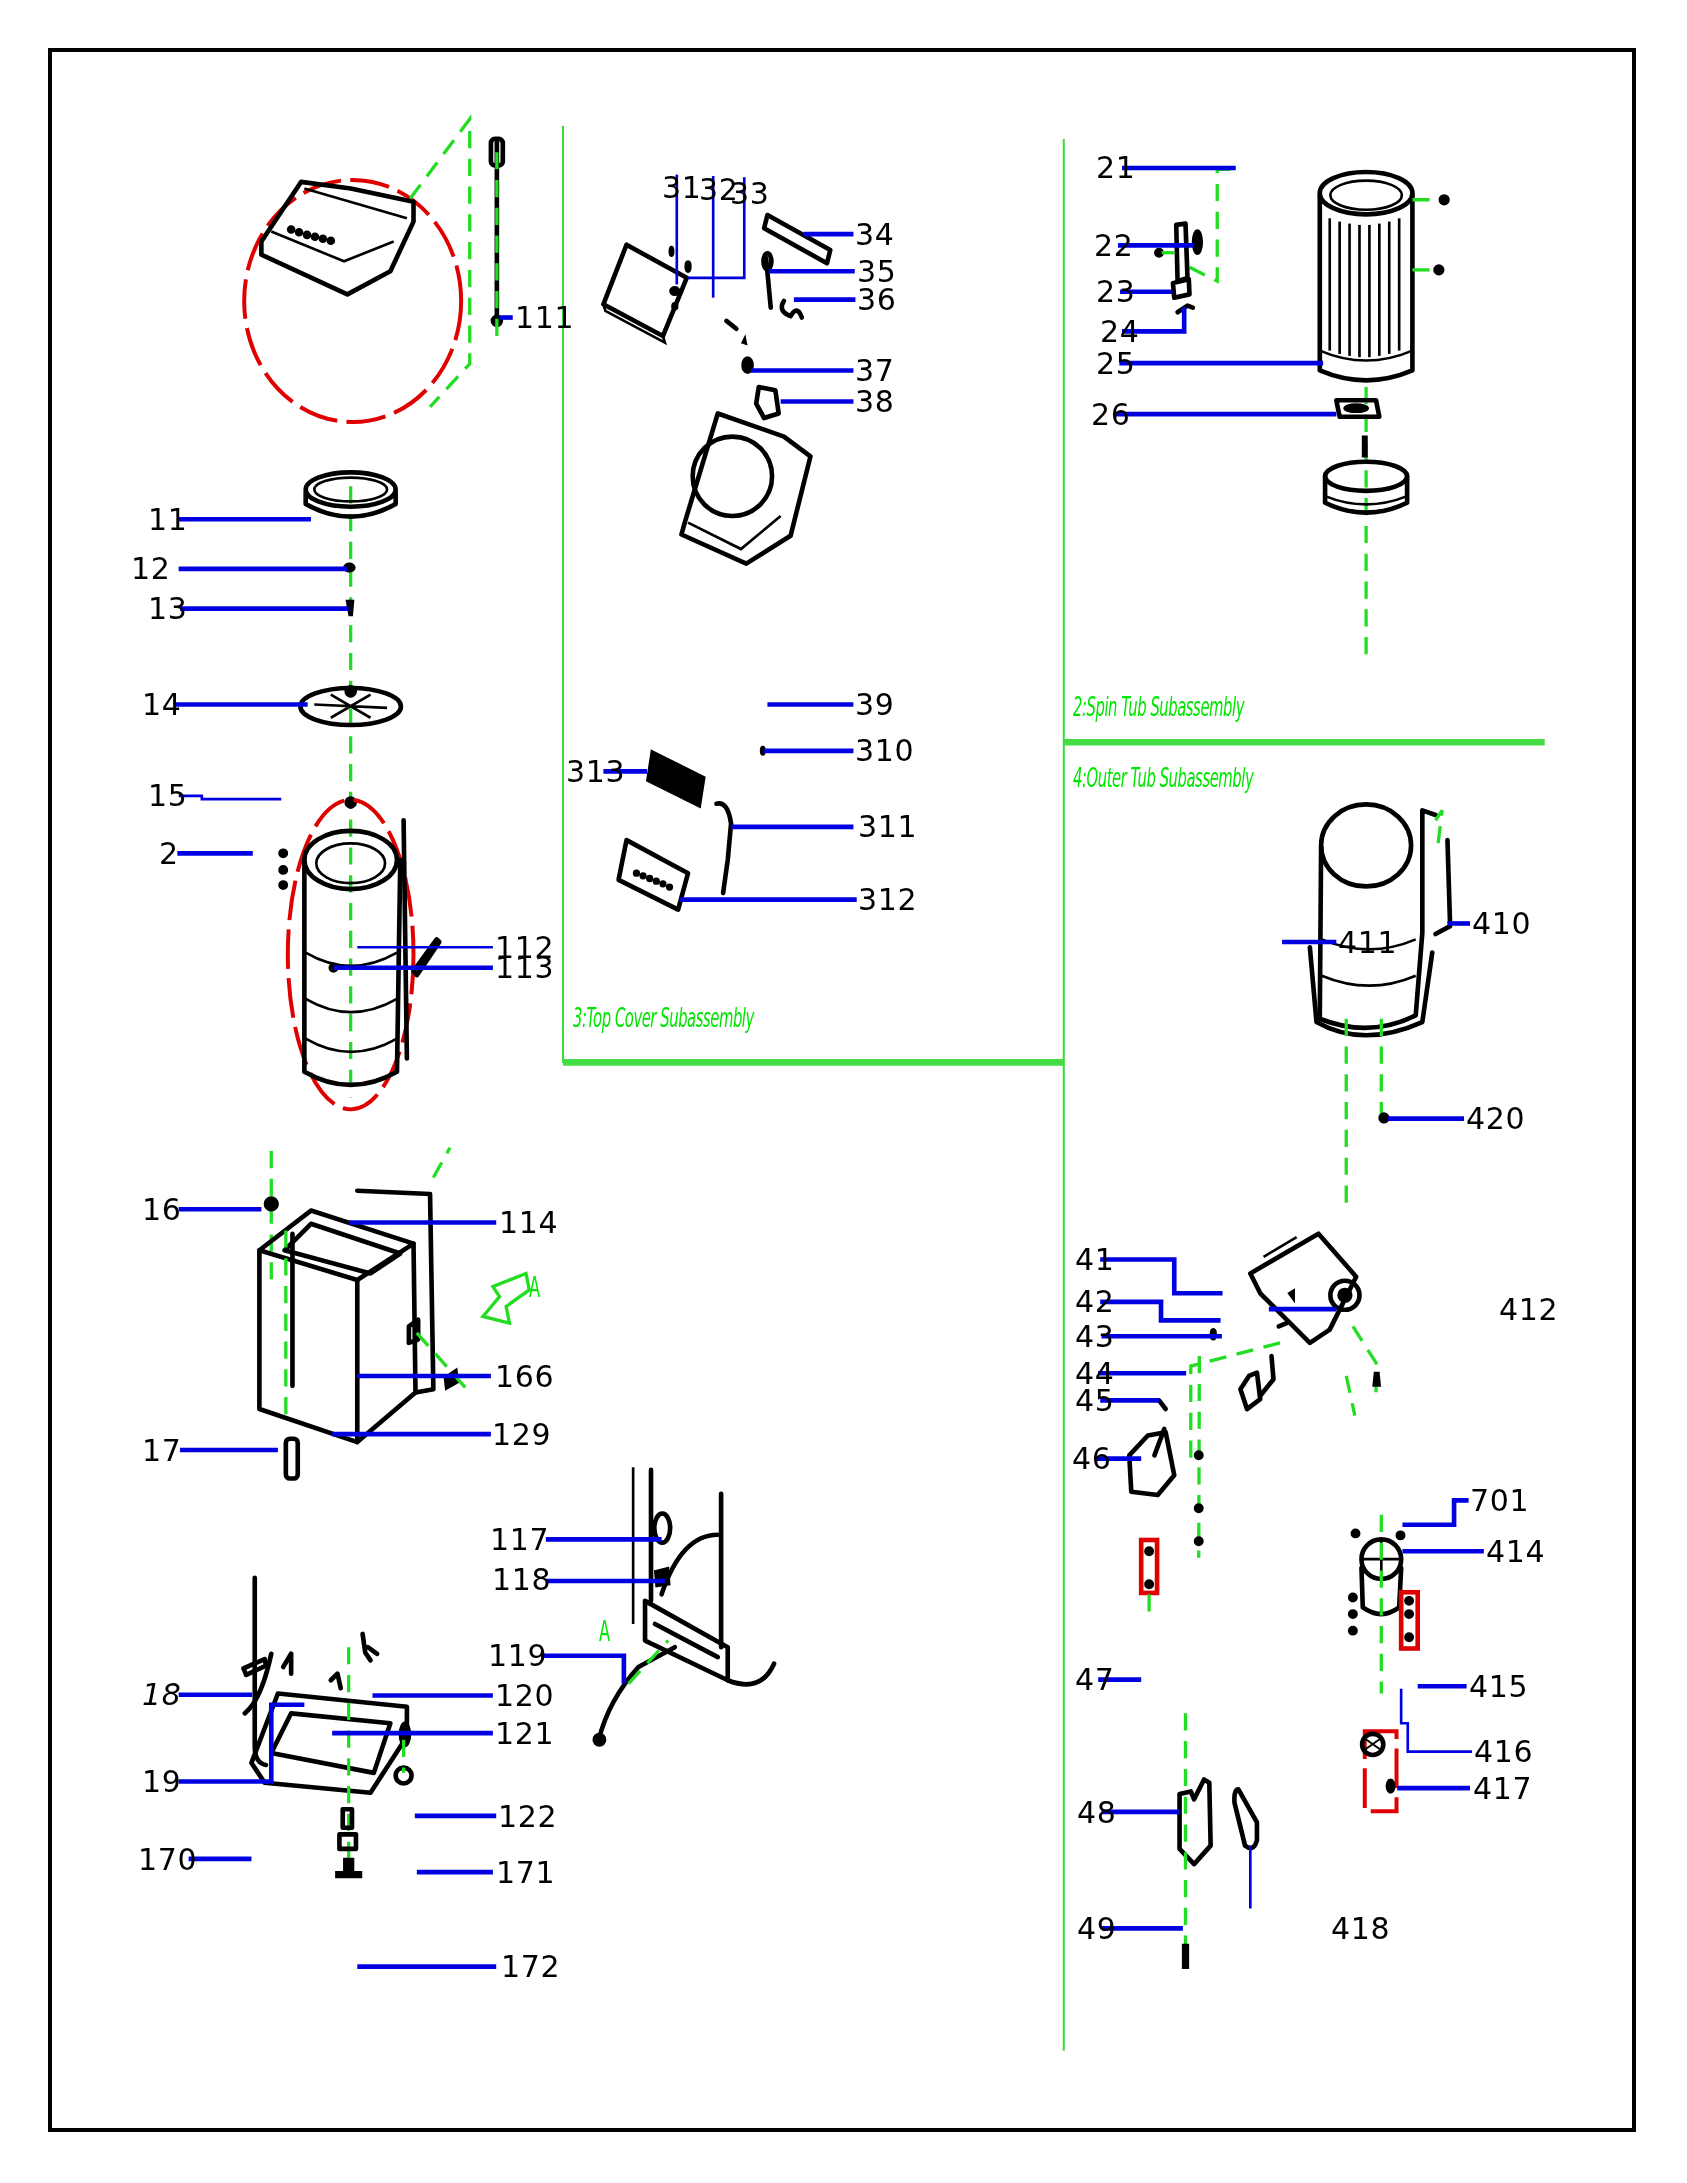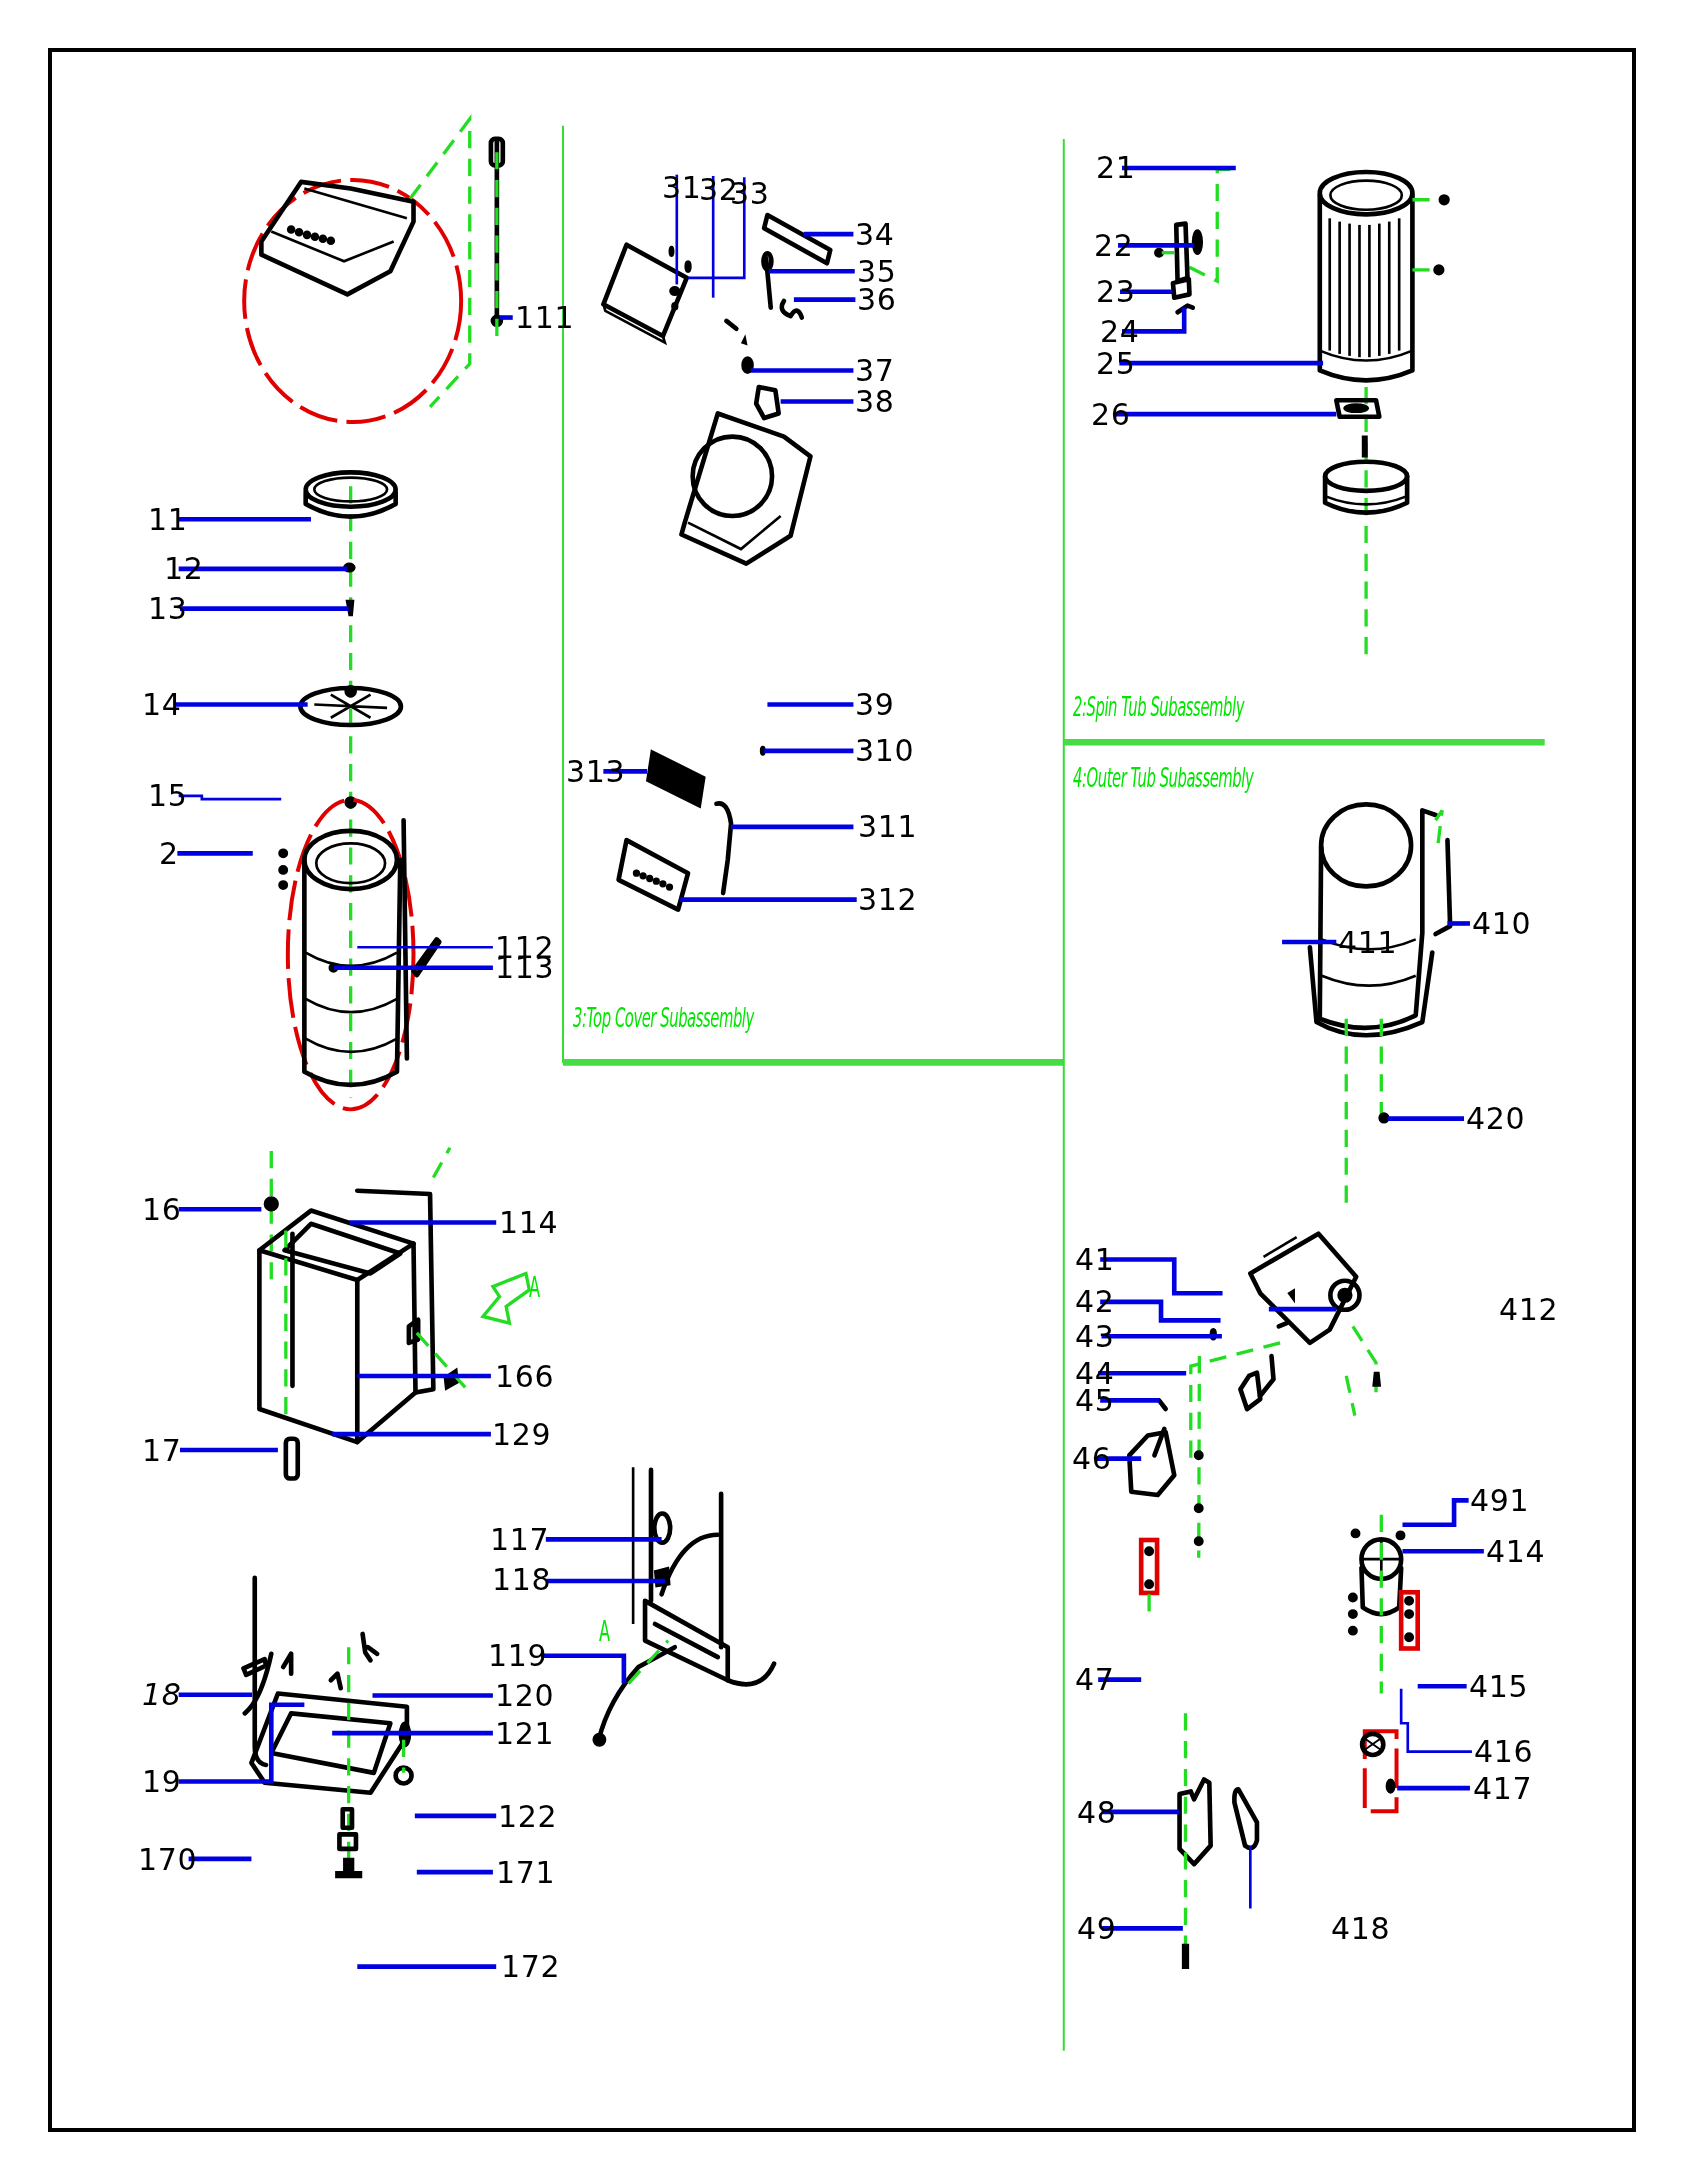--- a/index.html
+++ b/index.html
@@ -372,21 +372,21 @@
 
 <div class="section-title" style="left:1073px; top:691px;">2:Spin Tub Subassembly</div>
 <div class="section-title" style="left:573px; top:1002px;">3:Top Cover Subassembly</div>
 <div class="section-title" style="left:1073px; top:762px;">4:Outer Tub Subassembly</div>
 
 <div class="section-title" style="left:529px; top:1270px; font-size:29px; font-style:normal;">A</div>
 <div class="section-title" style="left:599px; top:1614px; font-size:29px; font-style:normal;">A</div>
 
 <div class="callout" style="left:515px; top:303px;">111</div>
 <div class="callout" style="left:148px; top:505px;">11</div>
-<div class="callout" style="left:164px; top:554px;text-align:right;">12</div>
+<div class="callout" style="left:131px; top:554px;text-align:right;">12</div>
 <div class="callout" style="left:148px; top:594px;">13</div>
 <div class="callout" style="left:142px; top:690px;">14</div>
 <div class="callout" style="left:148px; top:781px;">15</div>
 <div class="callout" style="left:159px; top:839px;">2</div>
 <div class="callout" style="left:495px; top:933px;">112</div>
 <div class="callout" style="left:495px; top:953px;">113</div>
 <div class="callout" style="left:142px; top:1195px;">16</div>
 <div class="callout" style="left:499px; top:1208px;">114</div>
 <div class="callout" style="left:495px; top:1362px;">166</div>
 <div class="callout" style="left:492px; top:1420px;">129</div>
@@ -427,21 +427,21 @@
 <div class="callout" style="left:1472px; top:909px;">410</div>
 <div class="callout" style="left:1338px; top:928px;" style2="">411</div>
 <div class="callout" style="left:1466px; top:1104px;">420</div>
 <div class="callout" style="left:1075px; top:1245px;">41</div>
 <div class="callout" style="left:1075px; top:1287px;">42</div>
 <div class="callout" style="left:1075px; top:1322px;">43</div>
 <div class="callout" style="left:1499px; top:1295px;">412</div>
 <div class="callout" style="left:1075px; top:1359px;">44</div>
 <div class="callout" style="left:1075px; top:1386px;">45</div>
 <div class="callout" style="left:1072px; top:1444px;">46</div>
-<div class="callout" style="left:1470px; top:1486px;">491</div>
+<div class="callout" style="left:1470px; top:1486px;">701</div>
 <div class="callout" style="left:1486px; top:1537px;">414</div>
 <div class="callout" style="left:1075px; top:1665px;">47</div>
 <div class="callout" style="left:1469px; top:1672px;">415</div>
 <div class="callout" style="left:1474px; top:1737px;">416</div>
 <div class="callout" style="left:1473px; top:1774px;">417</div>
 <div class="callout" style="left:1077px; top:1798px;">48</div>
 <div class="callout" style="left:1331px; top:1914px;">418</div>
 <div class="callout" style="left:1077px; top:1914px;">49</div>
 
 

